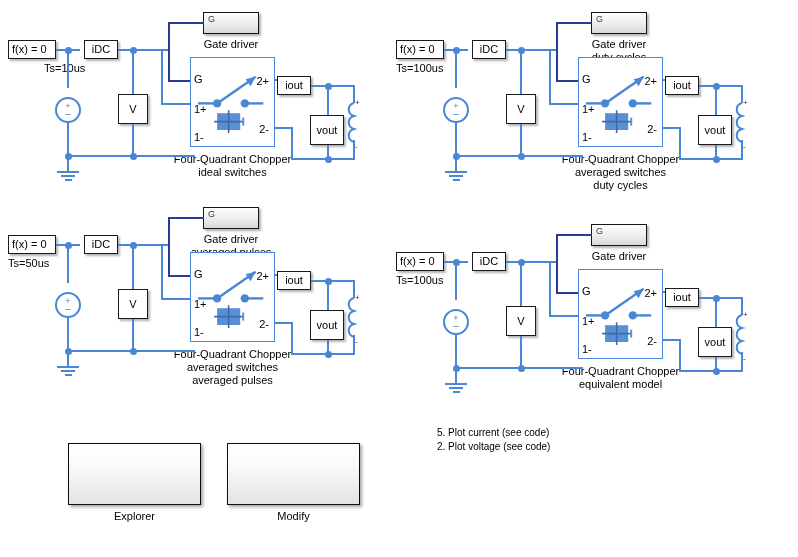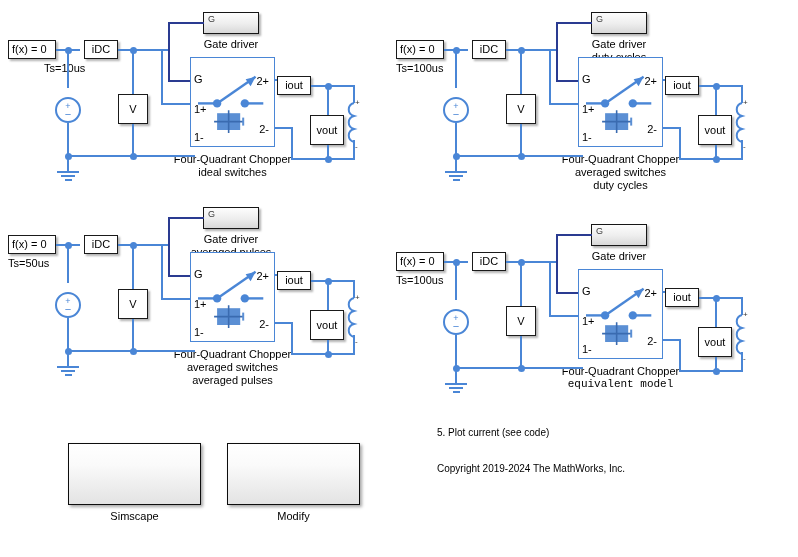--- a/index.html
+++ b/index.html
@@ -344,21 +344,21 @@
       <rect x="23.099999999999998" y="46.2" width="23.099999999999998" height="16.8" fill="#5b8fd4"></rect>
       <path d="M34.65,43.2 L34.65,66 M20.099999999999998,54.6 L49.199999999999996,54.6" stroke="#3a6bb0" stroke-width="1.6"></path>
       <path d="M49.199999999999996,50.6 L49.199999999999996,58.6" stroke="#5b8fd4" stroke-width="2"></path>
     </svg>
     <div class="lbl" style="left: 582px; top: 285px;">G</div>
     <div class="lbl" style="left: 582px; top: 315px;">1+</div>
     <div class="lbl" style="left: 582px; top: 343px;">1-</div>
     <div class="lbl" style="left: 657px; top: 287px; transform: translateX(-100%);">2+</div>
     <div class="lbl" style="left: 657px; top: 335px; transform: translateX(-100%);">2-</div>
     <div class="lbl" style="left: 620.5px; top: 365px; transform: translateX(-50%);">Four-Quadrant Chopper</div>
-    <div class="lbl" style="left: 620.5px; top: 378px; transform: translateX(-50%); font-family: Liberation Mono, monospace;">equivalent model</div>
+    <div class="lbl" style="left: 620.5px; top: 378px; transform: translateX(-50%);">equivalent model</div>
     <div class="w wv" style="left: 549px; top: 261px; height: 56px;"></div>
     <div class="w wh" style="left: 521px; top: 261px; width: 30px;"></div>
     <div class="w wh" style="left: 549px; top: 315px; width: 30px;"></div>
     <div class="w wh" style="left: 521px; top: 367px; width: 58px;"></div>
     <div class="w wh" style="left: 663px; top: 291px; width: 12px;"></div>
     <div class="blk " style="left: 665px; top: 288px; width: 34px; height: 19px;">iout</div>
     <div class="w wh" style="left: 699px; top: 297px; width: 42px;"></div>
     <div class="node" style="left: 713px; top: 295px;"></div>
     <div class="w wv" style="left: 715px; top: 297px; height: 33px;"></div>
     <div class="blk " style="left: 698px; top: 327px; width: 34px; height: 30px;">vout</div>
@@ -368,22 +368,22 @@
     <div class="w wv" style="left: 679px; top: 339px; height: 31px;"></div>
     <div class="w wh" style="left: 679px; top: 370px; width: 60px;"></div>
     <div class="w wh" style="left: 715px; top: 297px; width: 28px;"></div>
     <div class="w wv" style="left: 741px; top: 297px; height: 18px;"></div>
     <div class="ind" style="left: 734px; top: 313px; width: 16px; height: 44px;"><svg width="16" height="44">
         <path d="M8,2 C1,4 1,13 8,15 C1,17 1,26 8,28 C1,30 1,39 8,41" fill="none" stroke="#4a86d6" stroke-width="2"></path>
       </svg><div class="pp">+</div><div class="mm">-</div></div>
     <div class="w wv" style="left: 741px; top: 352px; height: 20px;"></div>
     <div class="w wh" style="left: 715px; top: 370px; width: 28px;"></div>
     <div class="bigbox" style="left: 68px; top: 443px; width: 133px; height: 62px;"></div>
-    <div class="lbl" style="left: 134.5px; top: 510px; transform: translateX(-50%);">Simscape</div>
+    <div class="lbl" style="left: 134.5px; top: 510px; transform: translateX(-50%);">Explorer</div>
     <div class="bigbox" style="left: 227px; top: 443px; width: 133px; height: 62px;"></div>
     <div class="lbl" style="left: 293.5px; top: 510px; transform: translateX(-50%);">Modify</div>
     <div class="panel" style="left: 437px; top: 417px; width: 350px;">
       <ol>
         <li>5. Plot current (see code)</li>
+        <li>2. Plot voltage (see code)</li>
       </ol>
-      <div class="copy">Copyright 2019-2024 The MathWorks, Inc.</div>
     </div>
   </div>
 
 </body></html>

